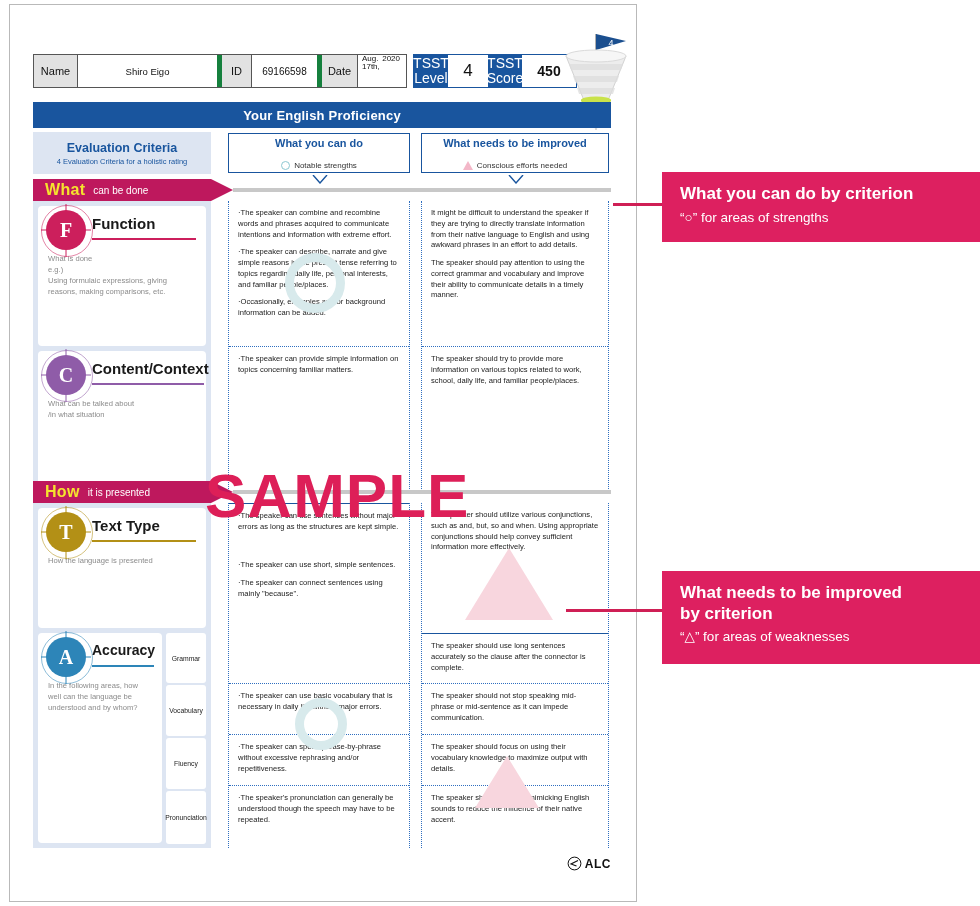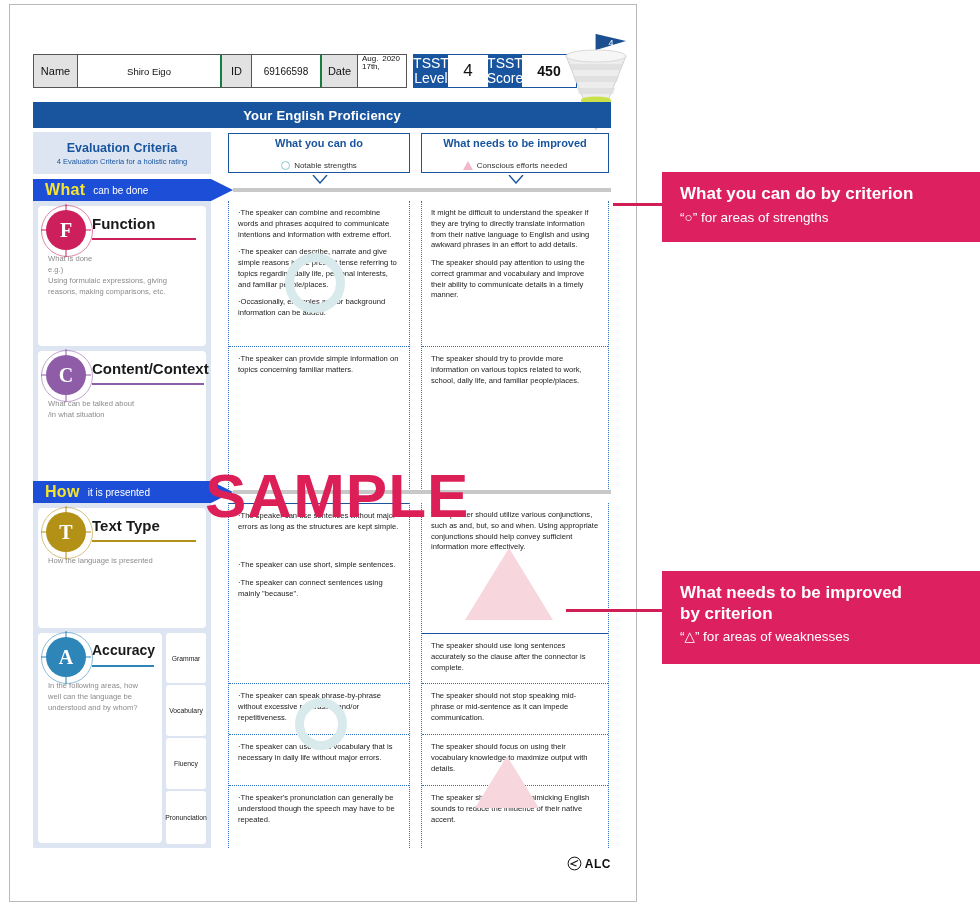--- a/index.html
+++ b/index.html
@@ -24,21 +24,21 @@
   }
 
   
   .infobar{ position:absolute; left:0; top:6px; height:34px; display:flex; align-items:stretch; }
   .ib-box{ border:1px solid #555; display:flex; align-items:stretch; background:#fff; }
   .ib-lab{
     background:#e2e2e2; display:flex; align-items:center; justify-content:center;
     font-size:11px; color:#111; padding:0 7px; border-right:1px solid #555;
   }
   .ib-val{ display:flex; align-items:center; justify-content:center; font-size:9.5px; color:#111; padding:0 6px; }
-  .ib-sep{ border-right:2px solid #15803d; }
+  .ib-sep{ border-right:5px solid #15803d; }
   .ib-name-lab{ width:44px; }
   .ib-name-val{ width:144px; }
   .ib-id-lab{ width:30px; }
   .ib-id-val{ width:70px; font-size:10px; }
   .ib-date-lab{ width:36px; }
   .ib-date-val{ width:48px; align-items:flex-start; justify-content:center; line-height:1.05; font-size:8px; padding-left:4px;}
 
   .tsstbox{ border:1px solid #19559e; display:flex; align-items:stretch; margin-left:6px; }
   .tsst-lab{
     background:#19559e; color:#fff; font-size:14px; line-height:1.1;
@@ -74,21 +74,21 @@
   .colbox .ch2{ font-size:8px; color:#333; margin-top:12px; display:flex; align-items:center; gap:4px;}
   .colbox.can{ left:195px; width:182px; }
   .colbox.imp{ left:388px; width:188px; }
   .ptr{ position:absolute; top:41px; width:16px; height:9px; }
   .ring{ display:inline-block; width:9px; height:9px; border:1.6px solid #8cc8d2; border-radius:50%; }
   .tri{ display:inline-block; width:0;height:0; border-left:5px solid transparent; border-right:5px solid transparent; border-bottom:9px solid #f3b7c8;}
 
   
   .band{ position:absolute; left:0; width:578px; height:22px; }
   .band .chev{
-    position:absolute; left:0; top:0; width:200px; height:22px; background:#1d4ed8;
+    position:absolute; left:0; top:0; width:200px; height:22px; background:#be185d;
     display:flex; align-items:center; padding-left:12px;
     clip-path:polygon(0 0, 178px 0, 200px 11px, 178px 22px, 0 22px);
   }
   .band .b1{ font-size:16px; font-weight:bold; color:#f5e32e; letter-spacing:.3px;}
   .band .b2{ font-size:10px; color:#fff; margin-left:8px; }
   .band .rule{ position:absolute; left:200px; top:9px; width:378px; height:4px; background:#c8c8c8; }
 
   
   .critcol{ position:absolute; left:0; width:178px; background:#dde5f2; }
   .card{
@@ -344,24 +344,24 @@
 
   <div class="cancol" style="top:455px; height:345px;">
     <div class="cell solidtop" style="height:50px;">
       <p>·The speaker can use sentences without major errors as long as the structures are kept simple.</p>
     </div>
     <div class="cell" style="height:130px;">
       <p>·The speaker can use short, simple sentences.</p>
       <p>·The speaker can connect sentences using mainly "because".</p>
     </div>
     <div class="cell divider" style="height:51px;">
+      <p>·The speaker can use basic vocabulary that is necessary in daily life without major errors.</p>
+    </div>
+    <div class="cell divider" style="height:51px;">
       <p>·The speaker can speak phrase-by-phrase without excessive rephrasing and/or repetitiveness.</p>
-    </div>
-    <div class="cell divider" style="height:51px;">
-      <p>·The speaker can use basic vocabulary that is necessary in daily life without major errors.</p>
     </div>
     <div class="cell divider" style="height:63px;">
       <p>·The speaker's pronunciation can generally be understood though the speech may have to be repeated.</p>
     </div>
   </div>
 
   <div class="impcol" style="top:455px; height:345px;">
     <div class="cell" style="height:130px;">
       <p>The speaker should utilize various conjunctions, such as and, but, so and when. Using appropriate conjunctions should help convey sufficient information more effectively.</p>
     </div>

